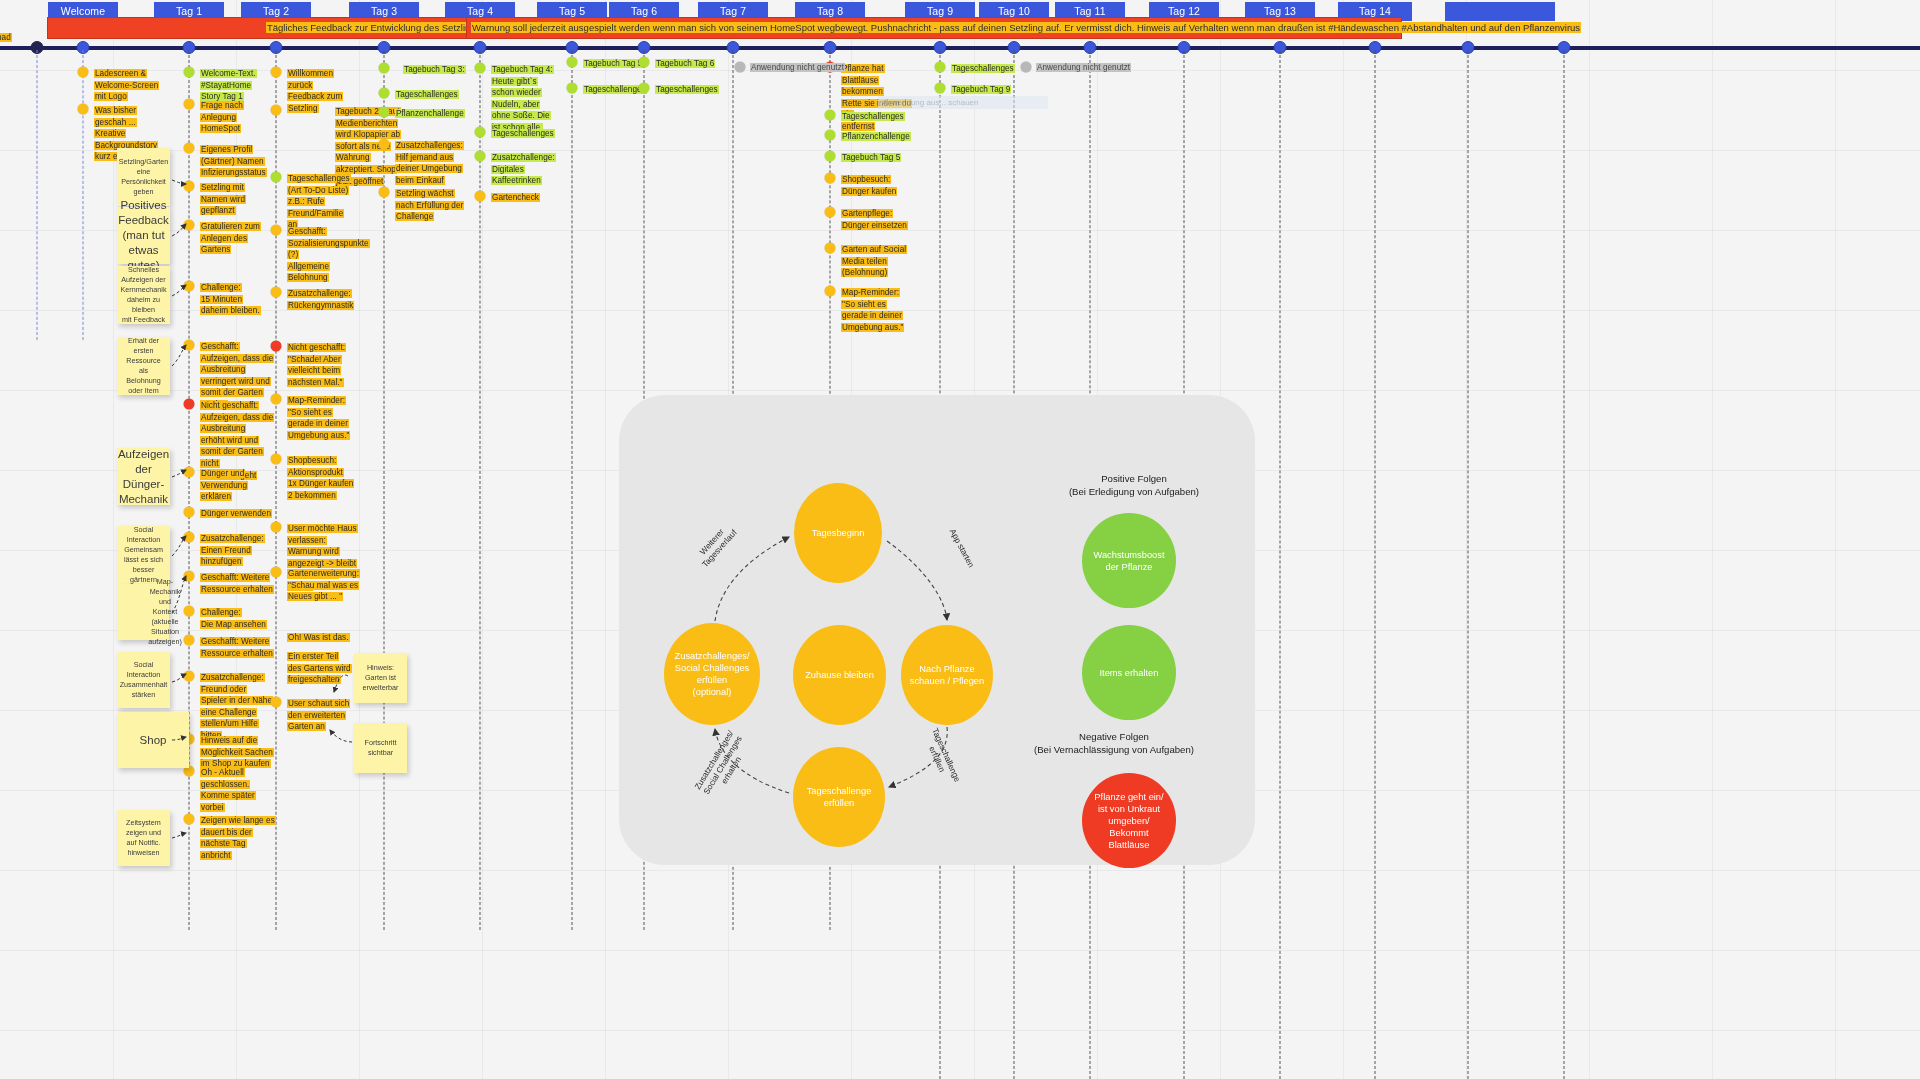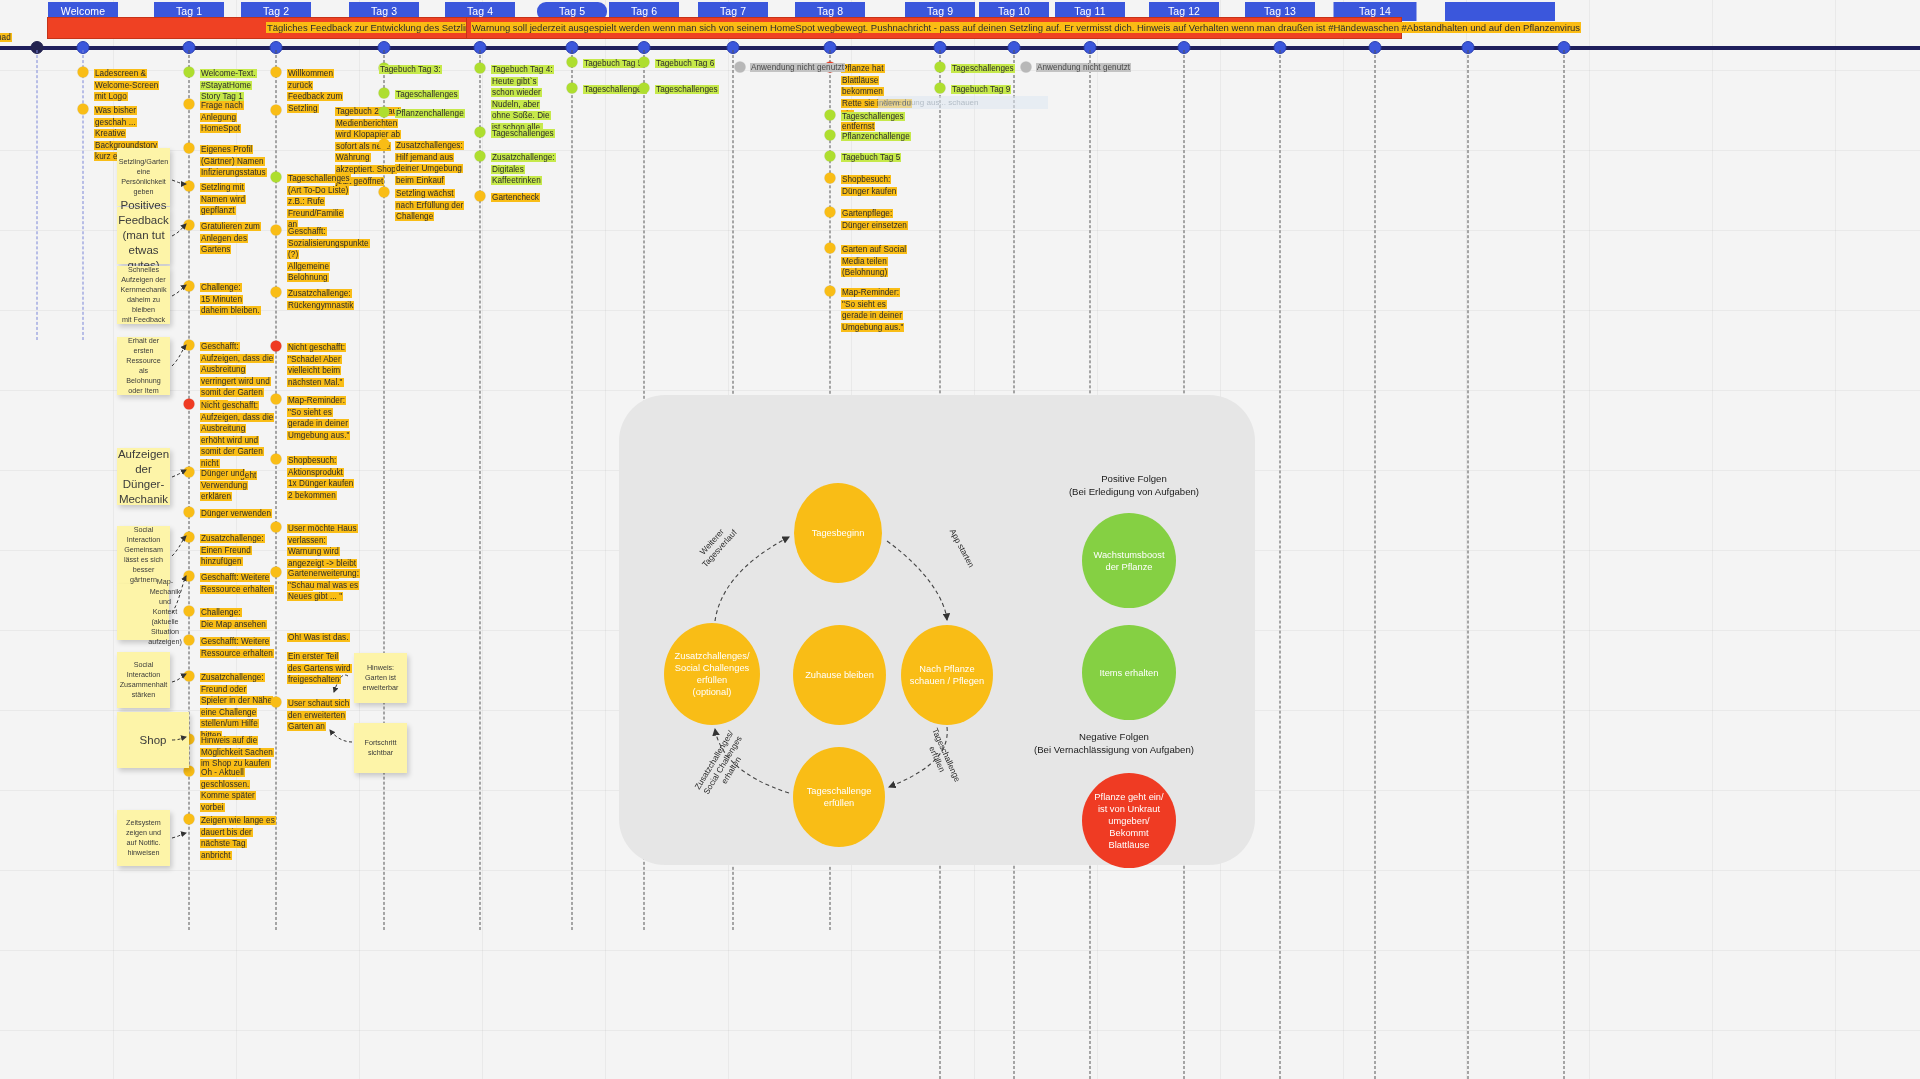--- a/index.html
+++ b/index.html
@@ -187,30 +187,30 @@
 
 <div id="board">
 
   <div class="tl-axis"></div>
   <div id="tl-labels">
       <div class="tl-label" style="left: 83px; width: 70px;">Welcome</div>
       <div class="tl-label" style="left: 189px; width: 70px;">Tag 1</div>
       <div class="tl-label" style="left: 276px; width: 70px;">Tag 2</div>
       <div class="tl-label" style="left: 384px; width: 70px;">Tag 3</div>
       <div class="tl-label" style="left: 480px; width: 70px;">Tag 4</div>
-      <div class="tl-label" style="left: 572px; width: 70px; border-radius: 9px;">Tag 5</div>
+      <div class="tl-label" style="left: 572px; width: 70px;">Tag 5</div>
       <div class="tl-label" style="left: 644px; width: 70px;">Tag 6</div>
       <div class="tl-label" style="left: 733px; width: 70px;">Tag 7</div>
       <div class="tl-label" style="left: 830px; width: 70px;">Tag 8</div>
       <div class="tl-label" style="left: 940px; width: 70px;">Tag 9</div>
       <div class="tl-label" style="left: 1014px; width: 70px;">Tag 10</div>
       <div class="tl-label" style="left: 1090px; width: 70px;">Tag 11</div>
       <div class="tl-label" style="left: 1184px; width: 70px;">Tag 12</div>
       <div class="tl-label" style="left: 1280px; width: 70px;">Tag 13</div>
-      <div class="tl-label" style="left: 1375px; width: 83px;">Tag 14</div>
+      <div class="tl-label" style="left: 1375px; width: 74px;">Tag 14</div>
       <div class="tl-label blank" style="left: 1500px; width: 110px;"></div>
     </div>
   <div id="tl-nodes">
       <div class="tl-node dark" style="left: 37px;"></div>
       <div class="tl-node" style="left: 83px;"></div>
       <div class="tl-node" style="left: 189px;"></div>
       <div class="tl-node" style="left: 276px;"></div>
       <div class="tl-node" style="left: 384px;"></div>
       <div class="tl-node" style="left: 480px;"></div>
       <div class="tl-node" style="left: 572px;"></div>
@@ -316,21 +316,21 @@
       <div class="ht" style="left: 287px; top: 455px; max-width: 78px;"><span class="l">Shopbesuch:</span><br><span class="l">Aktionsprodukt</span><br><span class="l">1x Dünger kaufen</span><br><span class="l">2 bekommen</span></div>
       <div class="dot y" style="left: 276px; top: 527px;"></div>
       <div class="ht" style="left: 287px; top: 523px; max-width: 78px;"><span class="l">User möchte Haus</span><br><span class="l">verlassen:</span><br><span class="l">Warnung wird</span><br><span class="l">angezeigt -&gt; bleibt</span><br><span class="l">dann doch zu</span><br><span class="l">Hause</span></div>
       <div class="dot y" style="left: 276px; top: 572px;"></div>
       <div class="ht" style="left: 287px; top: 568px; max-width: 78px;"><span class="l">Gartenerweiterung:</span><br><span class="l">"Schau mal was es</span><br><span class="l">Neues gibt ... "</span></div>
       <div class="ht" style="left: 287px; top: 632px; max-width: 78px;"><span class="l">   Oh! Was ist das.</span></div>
       <div class="ht" style="left: 287px; top: 651px; max-width: 78px;"><span class="l">Ein erster Teil</span><br><span class="l">des Gartens wird</span><br><span class="l">freigeschalten</span></div>
       <div class="dot y" style="left: 276px; top: 702px;"></div>
       <div class="ht" style="left: 287px; top: 698px; max-width: 78px;"><span class="l">User schaut sich</span><br><span class="l">den erweiterten</span><br><span class="l">Garten an</span></div>
       <div class="dot g" style="left: 384px; top: 68px;"></div>
-      <div class="ht green" style="left: 371px; top: 64px; max-width: 78px; padding-left: 8px;"><span class="l">Tagebuch Tag 3:</span></div>
+      <div class="ht green" style="left: 395px; top: 64px; max-width: 78px; padding-left: 8px;"><span class="l">Tagebuch Tag 3:</span></div>
       <div class="dot g" style="left: 384px; top: 93px;"></div>
       <div class="ht green" style="left: 395px; top: 89px; max-width: 78px;"><span class="l">Tageschallenges</span></div>
       <div class="dot g" style="left: 384px; top: 112px;"></div>
       <div class="ht green" style="left: 395px; top: 108px; max-width: 78px;"><span class="l">Pflanzenchallenge</span></div>
       <div class="dot y" style="left: 384px; top: 144px;"></div>
       <div class="ht" style="left: 395px; top: 140px; max-width: 78px;"><span class="l">Zusatzchallenges:</span><br><span class="l">Hilf jemand aus</span><br><span class="l">deiner Umgebung</span><br><span class="l">beim Einkauf</span></div>
       <div class="dot y" style="left: 384px; top: 192px;"></div>
       <div class="ht" style="left: 395px; top: 188px; max-width: 78px;"><span class="l">Setzling wächst</span><br><span class="l">nach Erfüllung der</span><br><span class="l">Challenge</span></div>
       <div class="dot g" style="left: 480px; top: 68px;"></div>
       <div class="ht green" style="left: 491px; top: 64px; max-width: 78px;"><span class="l">Tagebuch Tag 4:</span><br><span class="l">Heute gibt`s</span><br><span class="l">schon wieder</span><br><span class="l">Nudeln, aber</span><br><span class="l">ohne Soße. Die</span><br><span class="l">ist schon alle.</span></div>

